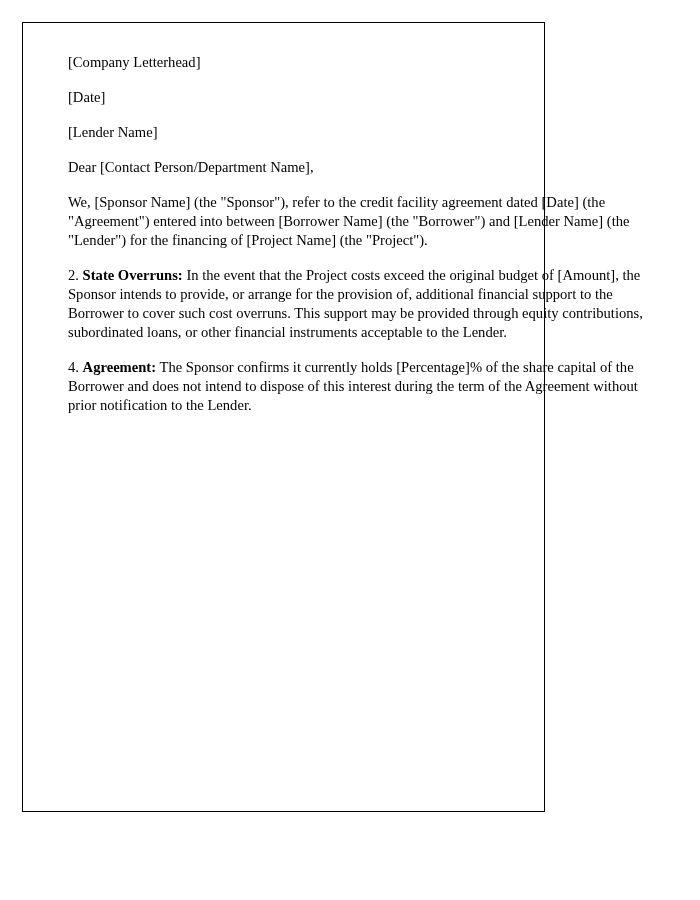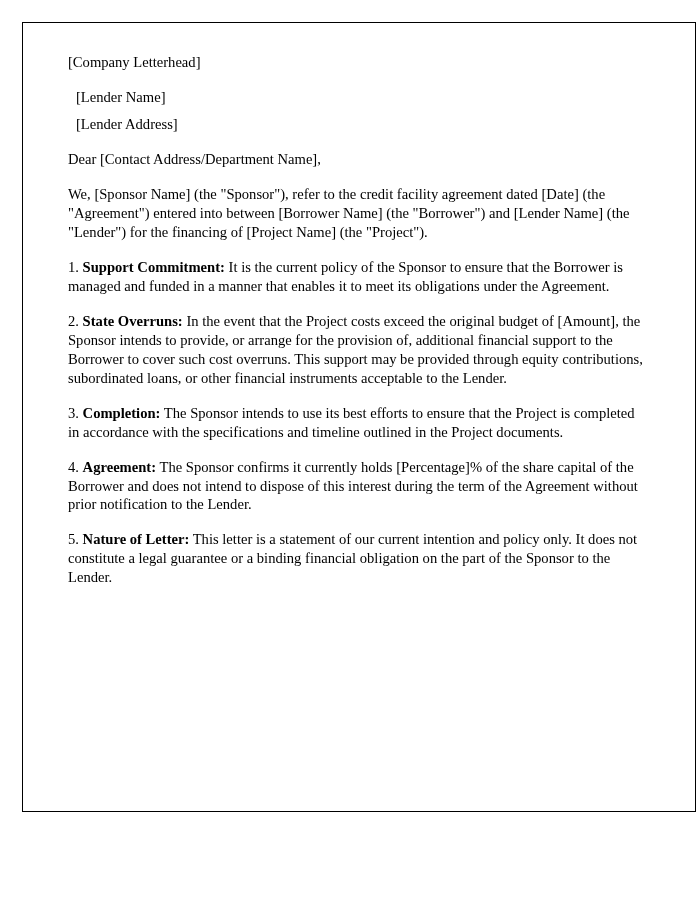--- a/index.html
+++ b/index.html
@@ -11,98 +11,83 @@
     position: relative;
     width: 700px;
     height: 900px;
     background: #ffffff;
     overflow: hidden;
   }
   .sheet {
     position: absolute;
     left: 22px;
     top: 22px;
-    width: 674px;
+    width: 523px;
     height: 790px;
     border: 1px solid #000000;
     background: #ffffff;
     box-sizing: border-box;
   }
   .content {
     position: absolute;
     left: 45px;
     top: 30px;
     width: 578px;
     font-family: "Liberation Serif", serif;
     font-size: 14.6px;
     line-height: 1.30;
     color: #000000;
     text-align: left;
   }
   .block {
     margin-bottom: 16px;
   }
   .addr-line {
-    margin: 8px;
+    margin: 0;
   }
   .para {
     margin: 0 0 16px 0;
     text-align: left;
   }
   .bold {
     font-weight: bold;
   }
 </style>
 </head>
 <body>
 
 <div class="page">
   <div class="sheet">
     <div class="content">
 
       <div class="para">[Company Letterhead]</div>
 
+      <div class="para">[Date]</div>
 
       <div class="block">
         <div class="addr-line">[Lender Name]</div>
-        <div class="addr-line">[Lender Address]</div>
       </div>
 
 
-      <div class="para">Dear [Contact Address/Department Name],</div>
+      <div class="para">Dear [Contact Person/Department Name],</div>
 
       <div class="para">We, [Sponsor Name] (the "Sponsor"), refer to the credit facility agreement dated [Date] (the "Agreement") entered into between [Borrower Name] (the "Borrower") and [Lender Name] (the "Lender") for the financing of [Project Name] (the "Project").</div>
 
 
-      <div class="para">
-        <span>1.</span>
-        <span class="bold">Support Commitment:</span>
-        <span>It is the current policy of the Sponsor to ensure that the Borrower is managed and funded in a manner that enables it to meet its obligations under the Agreement.</span>
-      </div>
 
       <div class="para">
         <span>2.</span>
         <span class="bold">State Overruns:</span>
         <span>In the event that the Project costs exceed the original budget of [Amount], the Sponsor intends to provide, or arrange for the provision of, additional financial support to the Borrower to cover such cost overruns. This support may be provided through equity contributions, subordinated loans, or other financial instruments acceptable to the Lender.</span>
       </div>
 
-      <div class="para">
-        <span>3.</span>
-        <span class="bold">Completion:</span>
-        <span>The Sponsor intends to use its best efforts to ensure that the Project is completed in accordance with the specifications and timeline outlined in the Project documents.</span>
-      </div>
 
       <div class="para">
         <span>4.</span>
         <span class="bold">Agreement:</span>
         <span>The Sponsor confirms it currently holds [Percentage]% of the share capital of the Borrower and does not intend to dispose of this interest during the term of the Agreement without prior notification to the Lender.</span>
       </div>
 
-      <div class="para">
-        <span>5.</span>
-        <span class="bold">Nature of Letter:</span>
-        <span>This letter is a statement of our current intention and policy only. It does not constitute a legal guarantee or a binding financial obligation on the part of the Sponsor to the Lender.</span>
-      </div>
 
 
     </div>
   </div>
 </div>
 
 </body></html>

